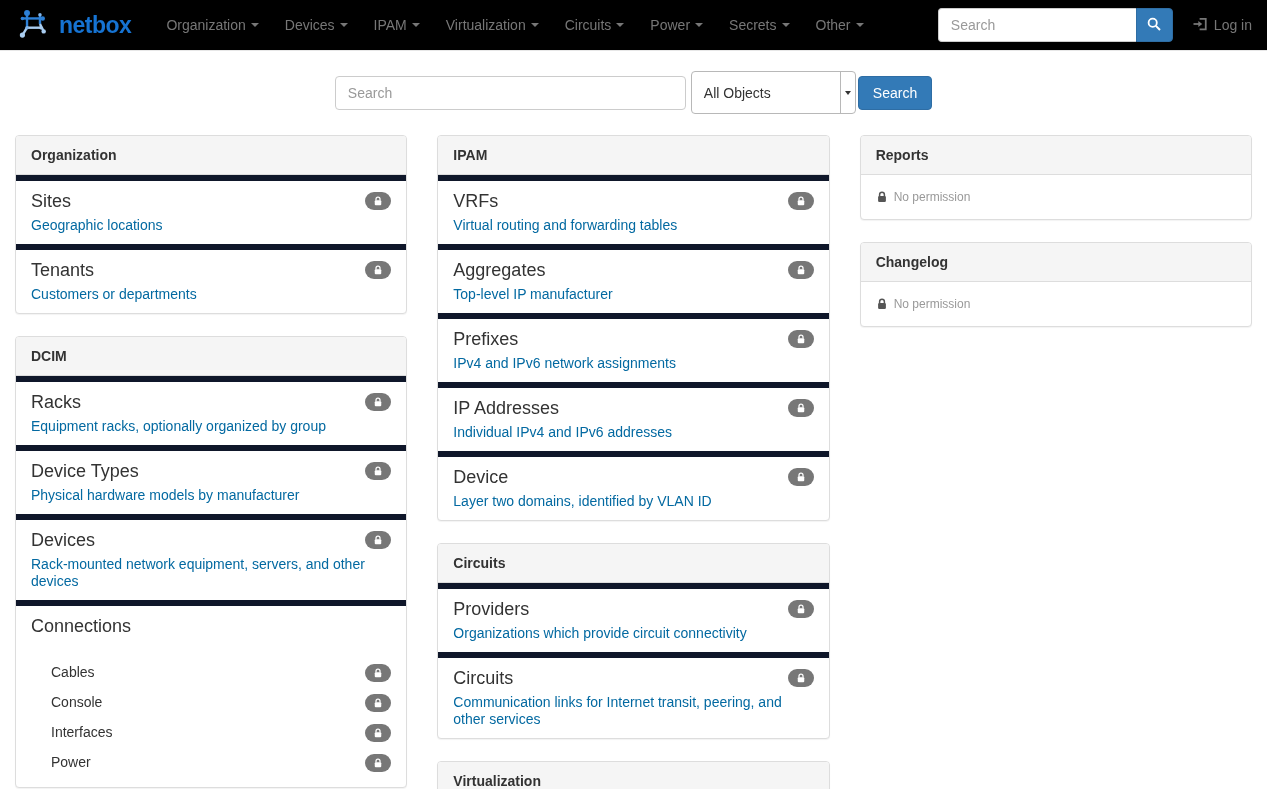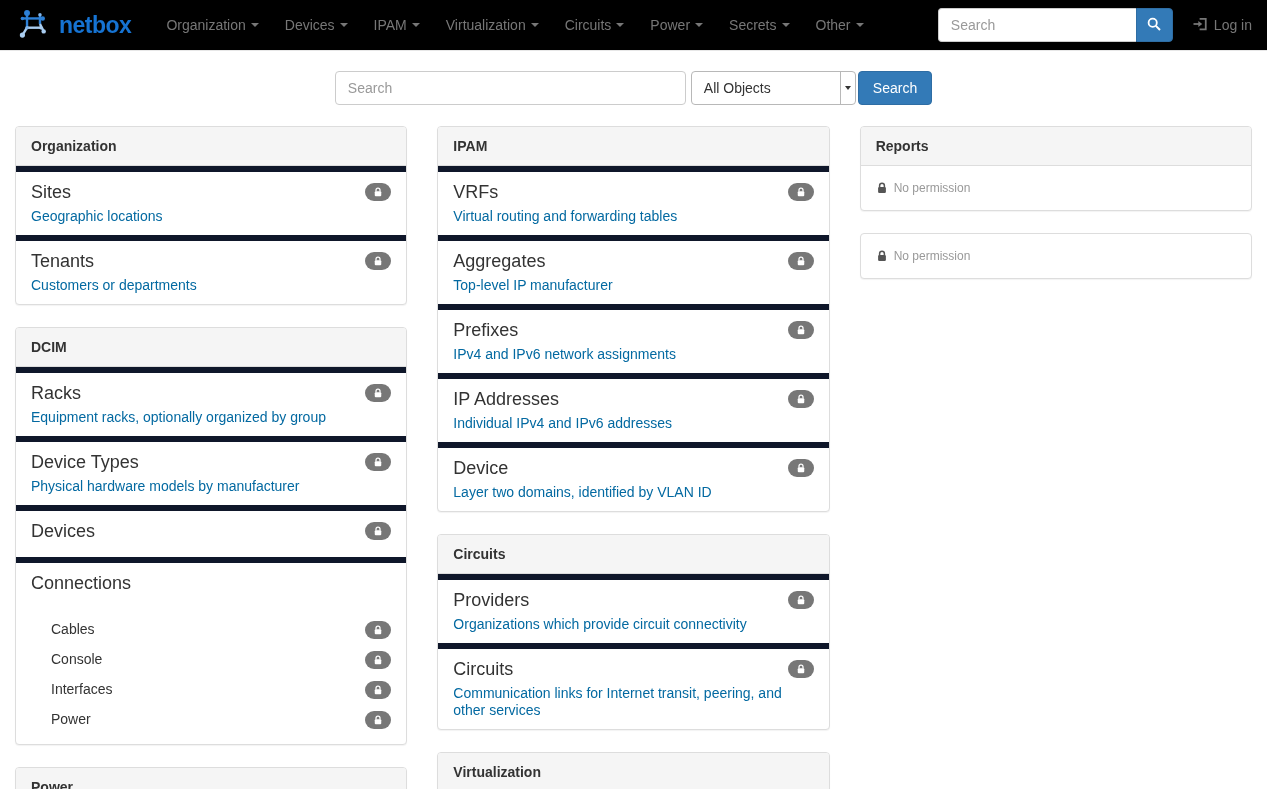--- a/index.html
+++ b/index.html
@@ -24,21 +24,21 @@
   .btn-primary { background: #337ab7; border: 1px solid #2e6da4; color: #fff; cursor: pointer; }
   .nav-search button { width: 37px; height: 34px; border-radius: 0 4px 4px 0;
     display: flex; align-items: center; justify-content: center; }
   .login { display: flex; align-items: center; gap: 6px; color: #777; margin-left: 20px;
     font-size: 14px; cursor: pointer; text-decoration: none; }
 
   
   .search-row { display: flex; justify-content: center; align-items: center; margin-top: 20px; }
   .big-search input { width: 351px; height: 34px; border: 1px solid #ccc; border-radius: 4px;
     padding: 6px 12px; font-size: 14px; outline: none; }
-  .scope-select { width: 165px; height: 34px; border: 1px solid #b8b8b8; border-radius: 4px;
+  .scope-select { width: 165px; height: 43px; border: 1px solid #b8b8b8; border-radius: 4px;
     background: #fff; display: flex; align-items: center; margin-left: 5px; cursor: pointer;
     position: relative; }
   .scope-select .sel-label { flex: 1; padding-left: 12px; color: #333; }
   .sel-strip { width: 15px; align-self: stretch; border-left: 1px solid #b8b8b8;
     display: flex; align-items: center; justify-content: center; }
   .sel-caret { width: 0; height: 0; border-left: 3.5px solid transparent; border-right: 3.5px solid transparent;
     border-top: 4px solid #333; }
   .search-go { height: 34px; margin-left: 2px; padding: 6px 14px; border-radius: 4px; font-size: 14px; }
 
   
@@ -214,20 +214,21 @@
           <div class="item-desc">Physical hardware models by manufacturer</div>
         </div>
         <div class="list-item">
           <span class="badge">
             <svg width="10" height="10" viewBox="0 0 12 12">
               <path d="M3.6 5.4 V3.7 a2.4 2.4 0 0 1 4.8 0 V5.4" fill="none" stroke="#ffffff" stroke-width="1.5"></path>
               <rect x="2.1" y="5.1" width="7.8" height="5.9" rx="1.2" fill="#ffffff"></rect>
             </svg>
           </span>
           <div class="item-heading">Devices</div>
+          <div class="item-desc">Rack-mounted network equipment, servers, and other devices</div>
         </div>
         <div class="list-item">
           <div class="item-heading">Connections</div>
           <div class="sub-list">
             <div class="sub-row">
               <span class="sub-label">Cables</span>
               <span class="badge" style="float: none;">
                 <svg width="10" height="10" viewBox="0 0 12 12">
                   <path d="M3.6 5.4 V3.7 a2.4 2.4 0 0 1 4.8 0 V5.4" fill="none" stroke="#ffffff" stroke-width="1.5"></path>
                   <rect x="2.1" y="5.1" width="7.8" height="5.9" rx="1.2" fill="#ffffff"></rect>
@@ -363,20 +364,21 @@
         <div class="panel-heading"><strong>Reports</strong></div>
         <div class="noperm">
           <svg width="12" height="12" viewBox="0 0 12 12">
             <path d="M3.6 5.4 V3.7 a2.4 2.4 0 0 1 4.8 0 V5.4" fill="none" stroke="#555555" stroke-width="1.5"></path>
             <rect x="2.1" y="5.1" width="7.8" height="5.9" rx="1.2" fill="#555555"></rect>
           </svg>
           <span>No permission</span>
         </div>
       </div>
       <div class="panel">
+        <div class="panel-heading"><strong>Changelog</strong></div>
         <div class="noperm">
           <svg width="12" height="12" viewBox="0 0 12 12">
             <path d="M3.6 5.4 V3.7 a2.4 2.4 0 0 1 4.8 0 V5.4" fill="none" stroke="#555555" stroke-width="1.5"></path>
             <rect x="2.1" y="5.1" width="7.8" height="5.9" rx="1.2" fill="#555555"></rect>
           </svg>
           <span>No permission</span>
         </div>
       </div>
     </div>
   </div>

